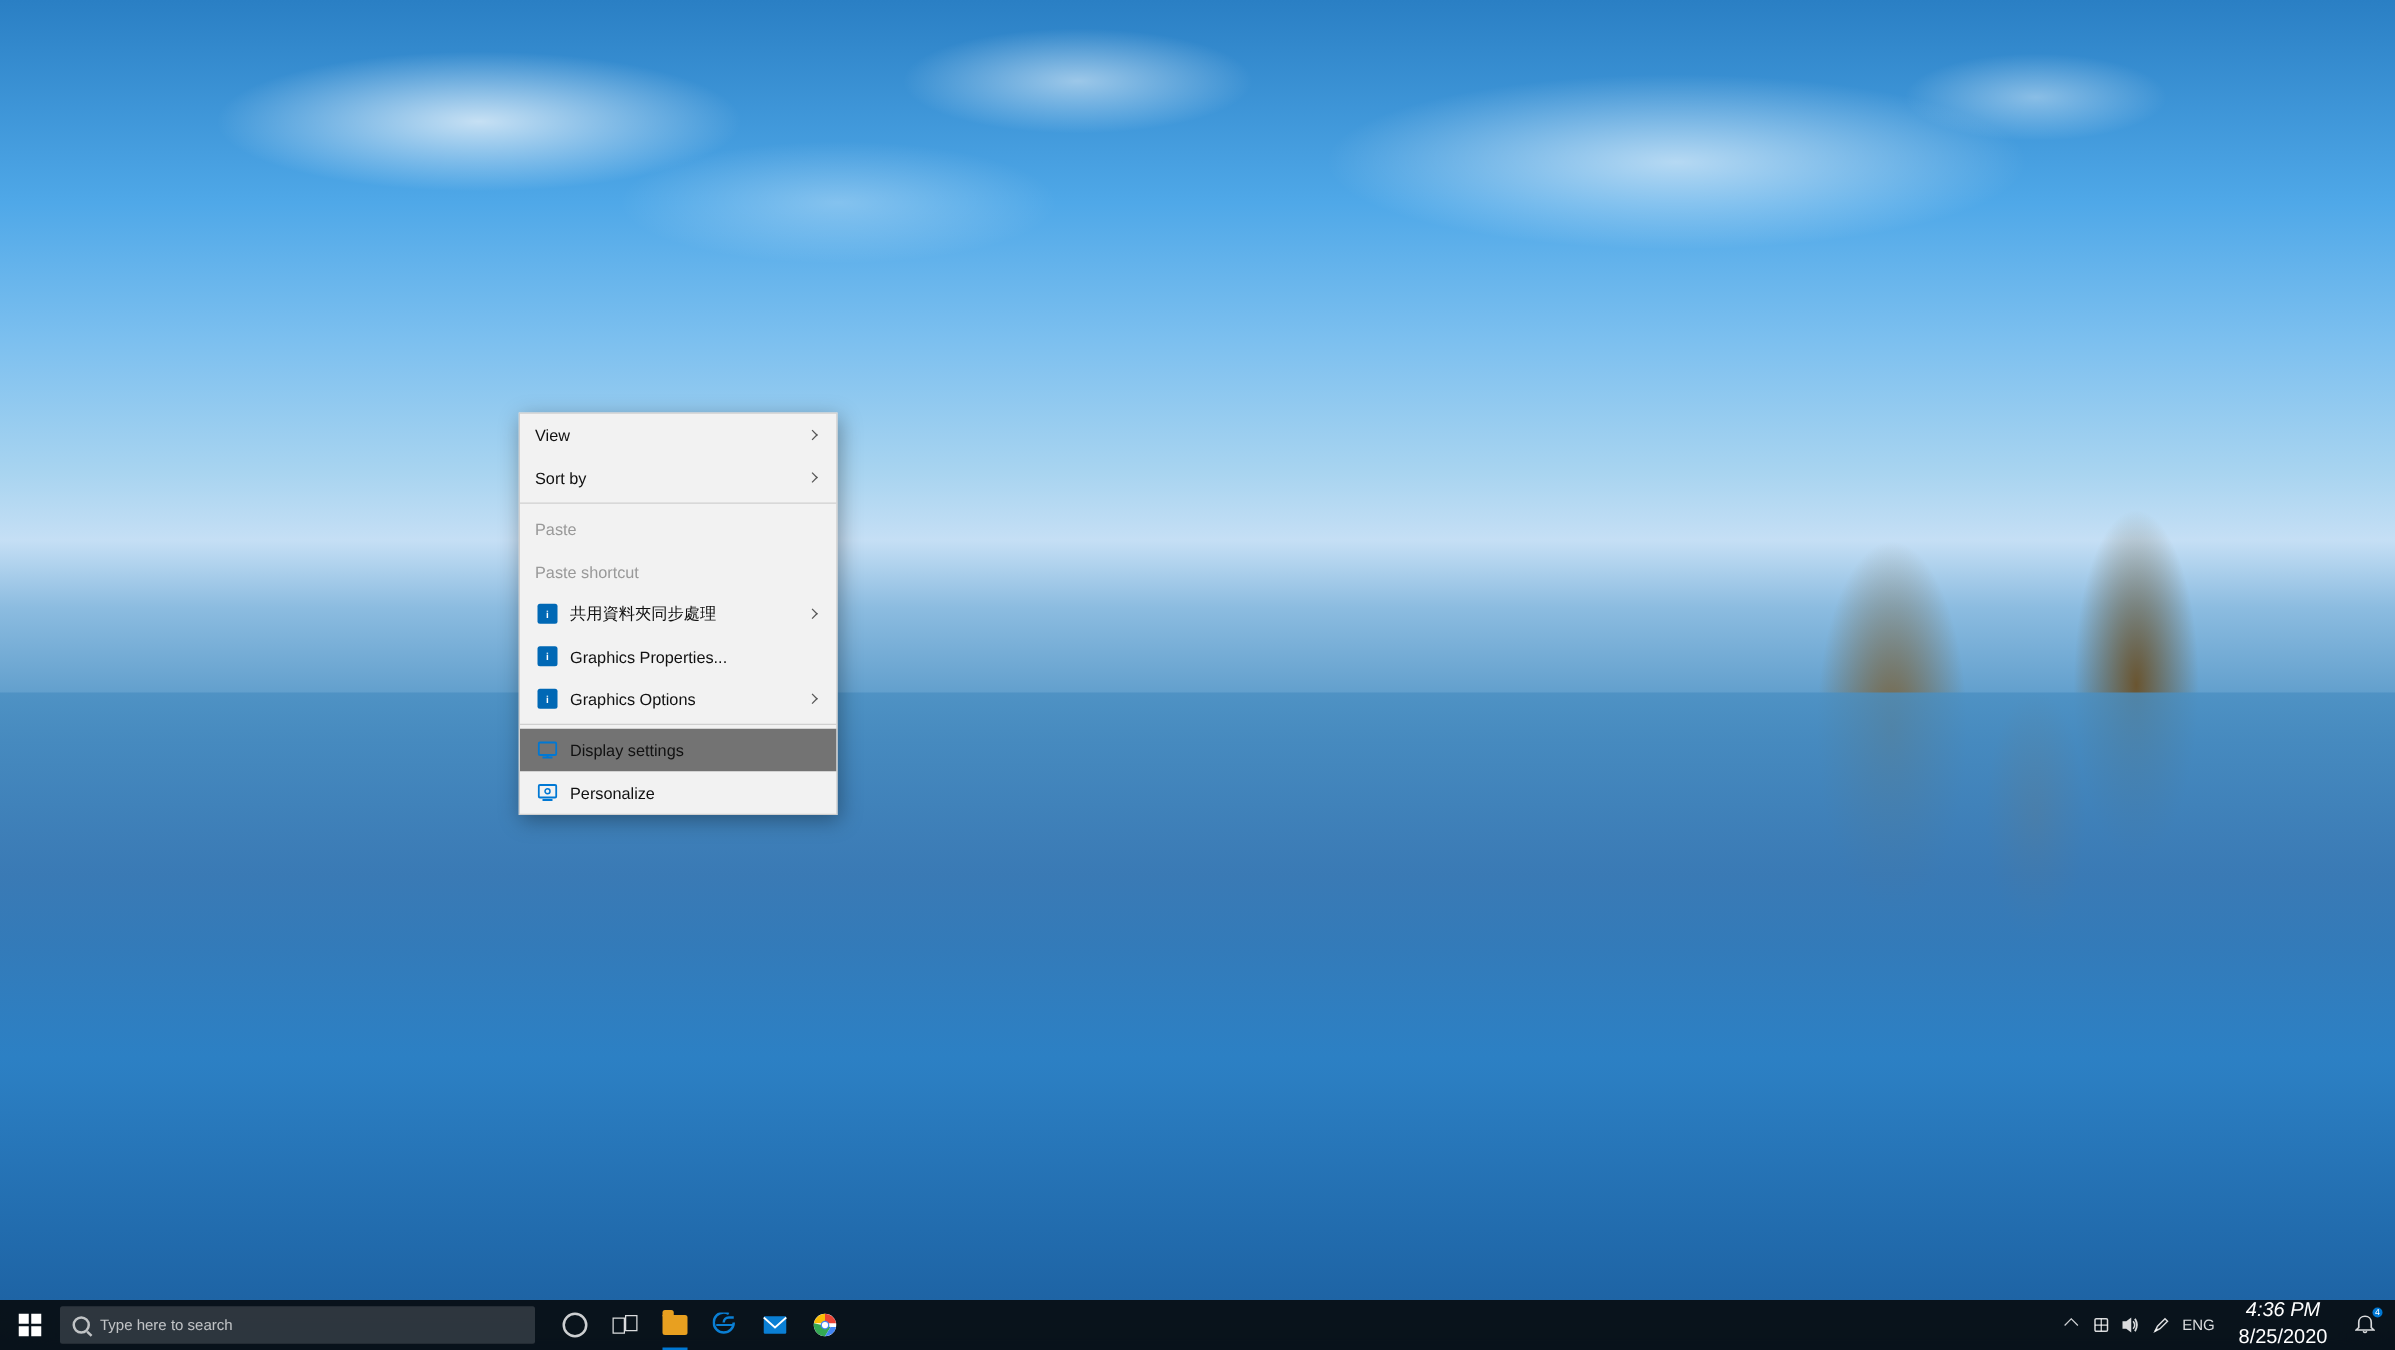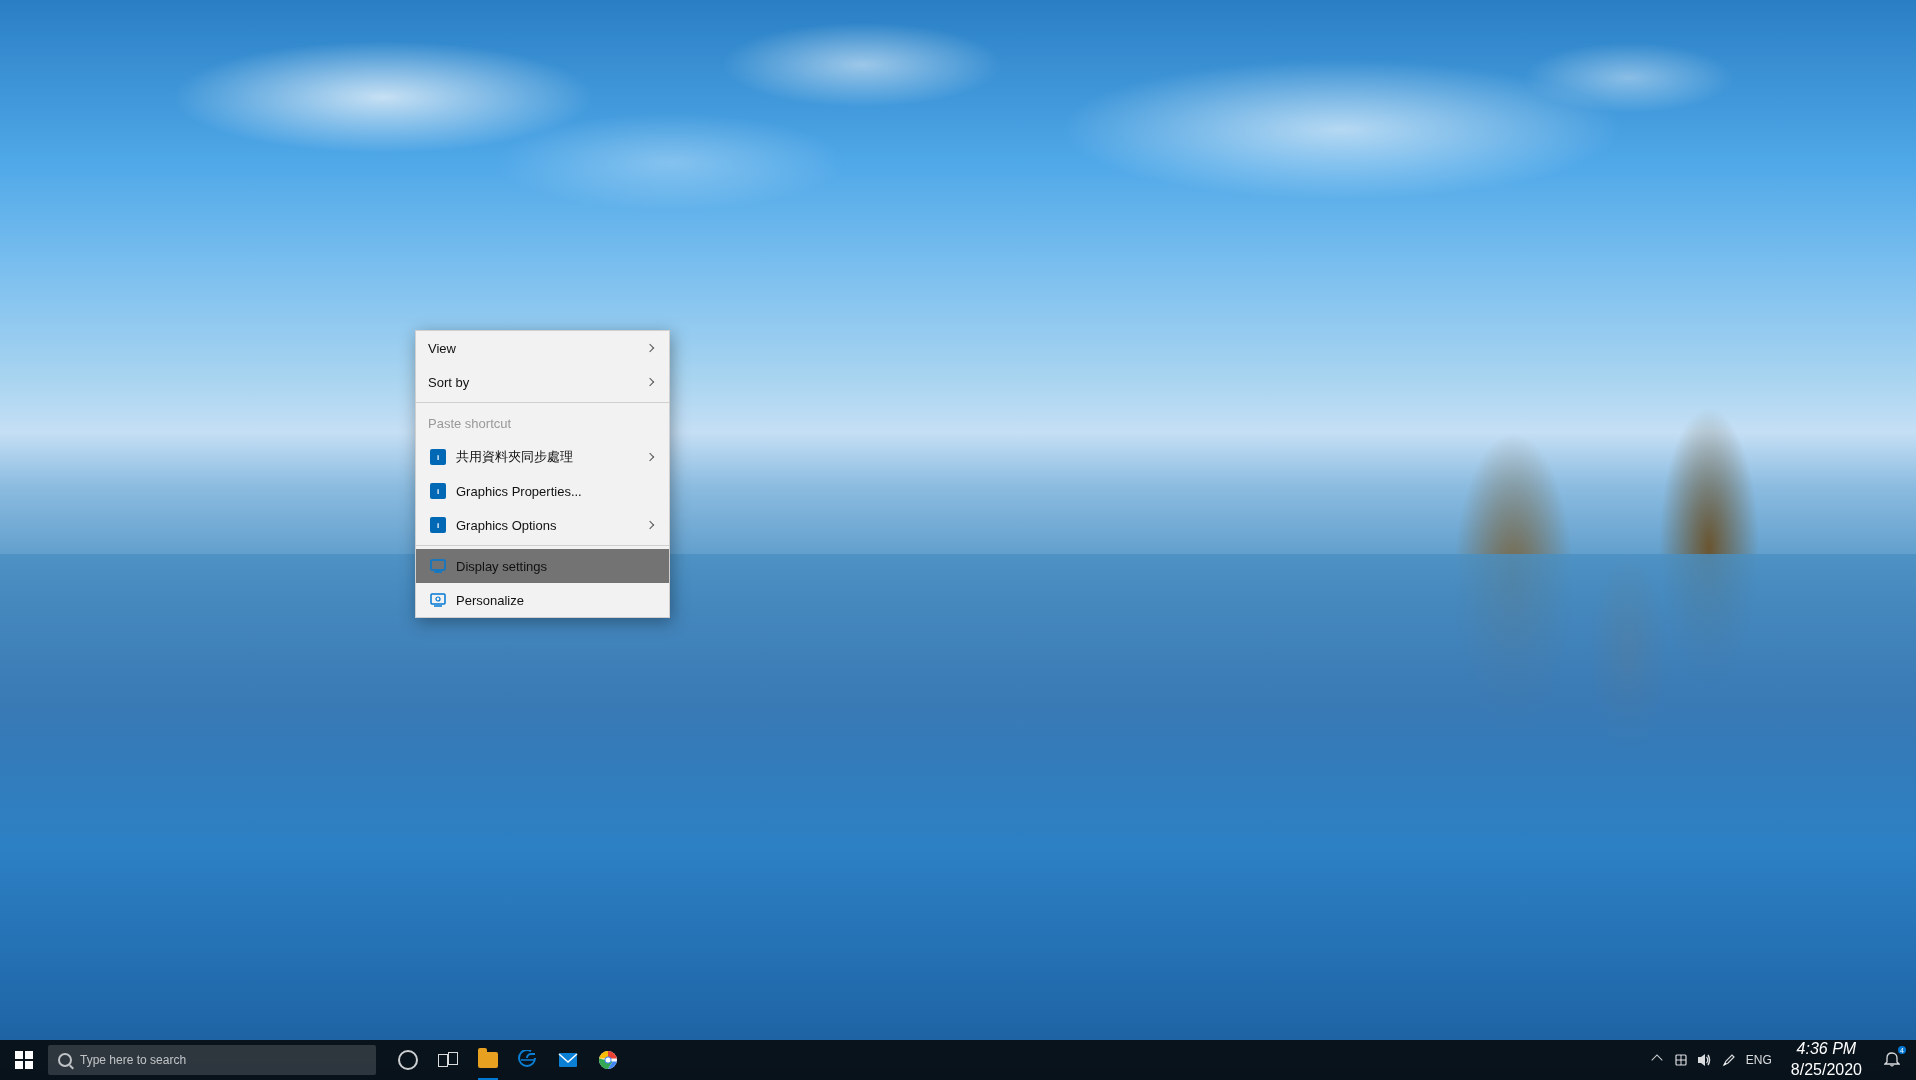--- a/index.html
+++ b/index.html
@@ -117,21 +117,21 @@
       gap: 2px;
     }
 
     .windows-logo-piece {
       background: white;
     }
 
     
     .search-bar {
       height: 30px;
-      width: 328px;
+      width: 380px;
       background: rgba(255,255,255,0.15);
       border-radius: 2px;
       display: flex;
       align-items: center;
       padding: 0 10px;
       margin: 0 4px;
       cursor: text;
       flex-shrink: 0;
     }
 
@@ -425,20 +425,23 @@
   </div>
 
   <div class="context-menu-item">
     <span class="item-text">Sort by</span>
     <span class="arrow"></span>
   </div>
 
 
   <div class="context-menu-separator"></div>
 
+  <div class="context-menu-item disabled">
+    <span class="item-text">Paste</span>
+  </div>
 
   <div class="context-menu-item disabled">
     <span class="item-text">Paste shortcut</span>
   </div>
 
   <div class="context-menu-item">
     <span class="item-icon">
       <div class="intel-icon">i</div>
     </span>
     <span class="item-text">共用資料夾同步處理</span>

